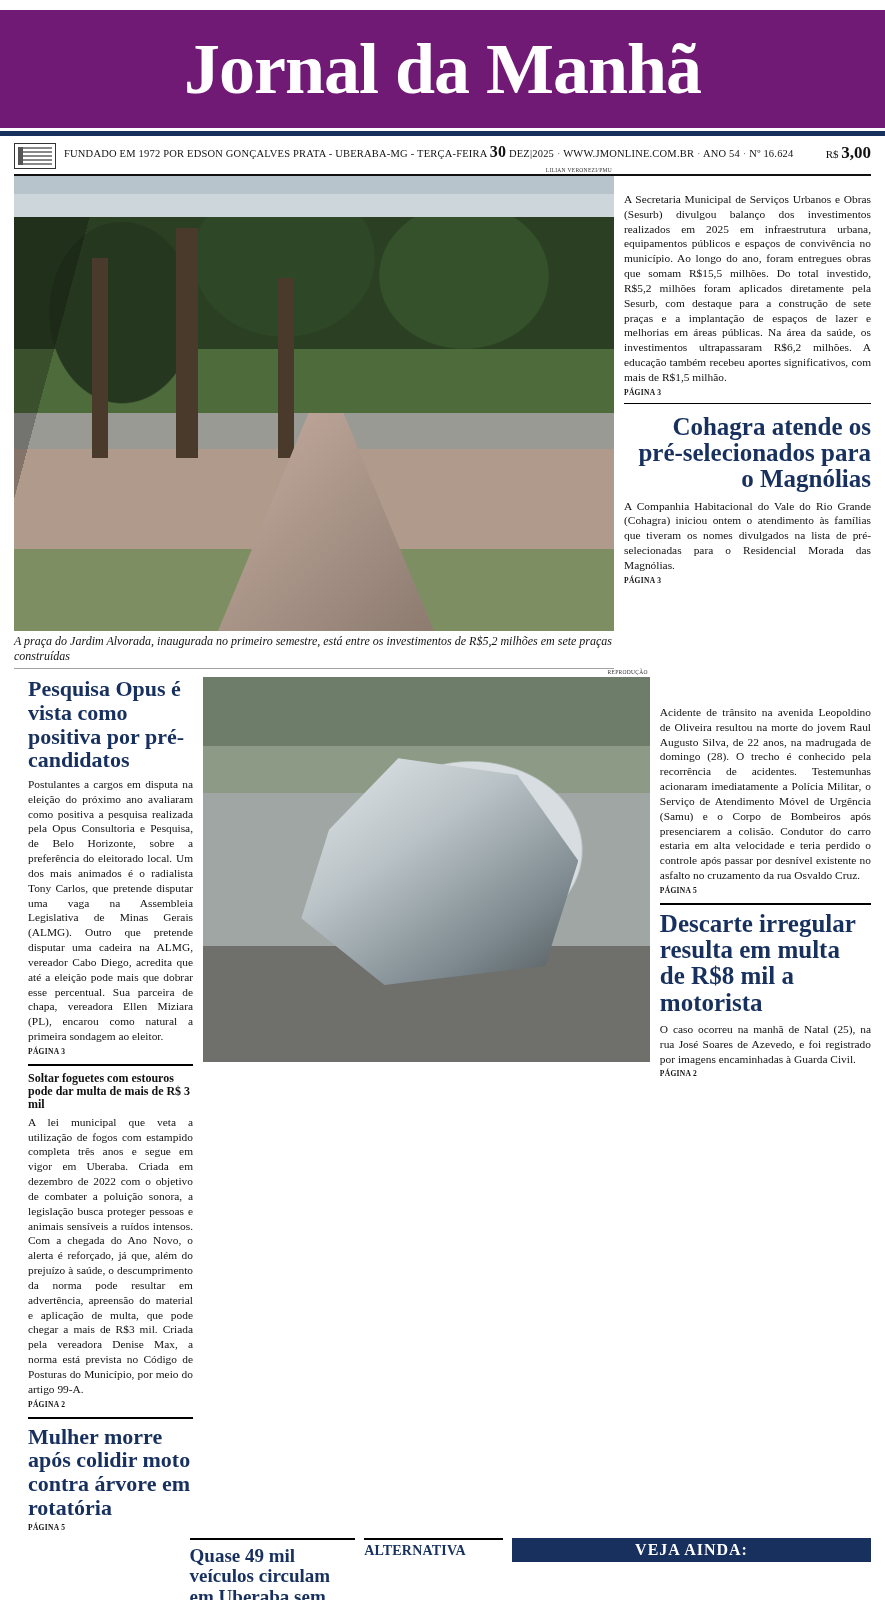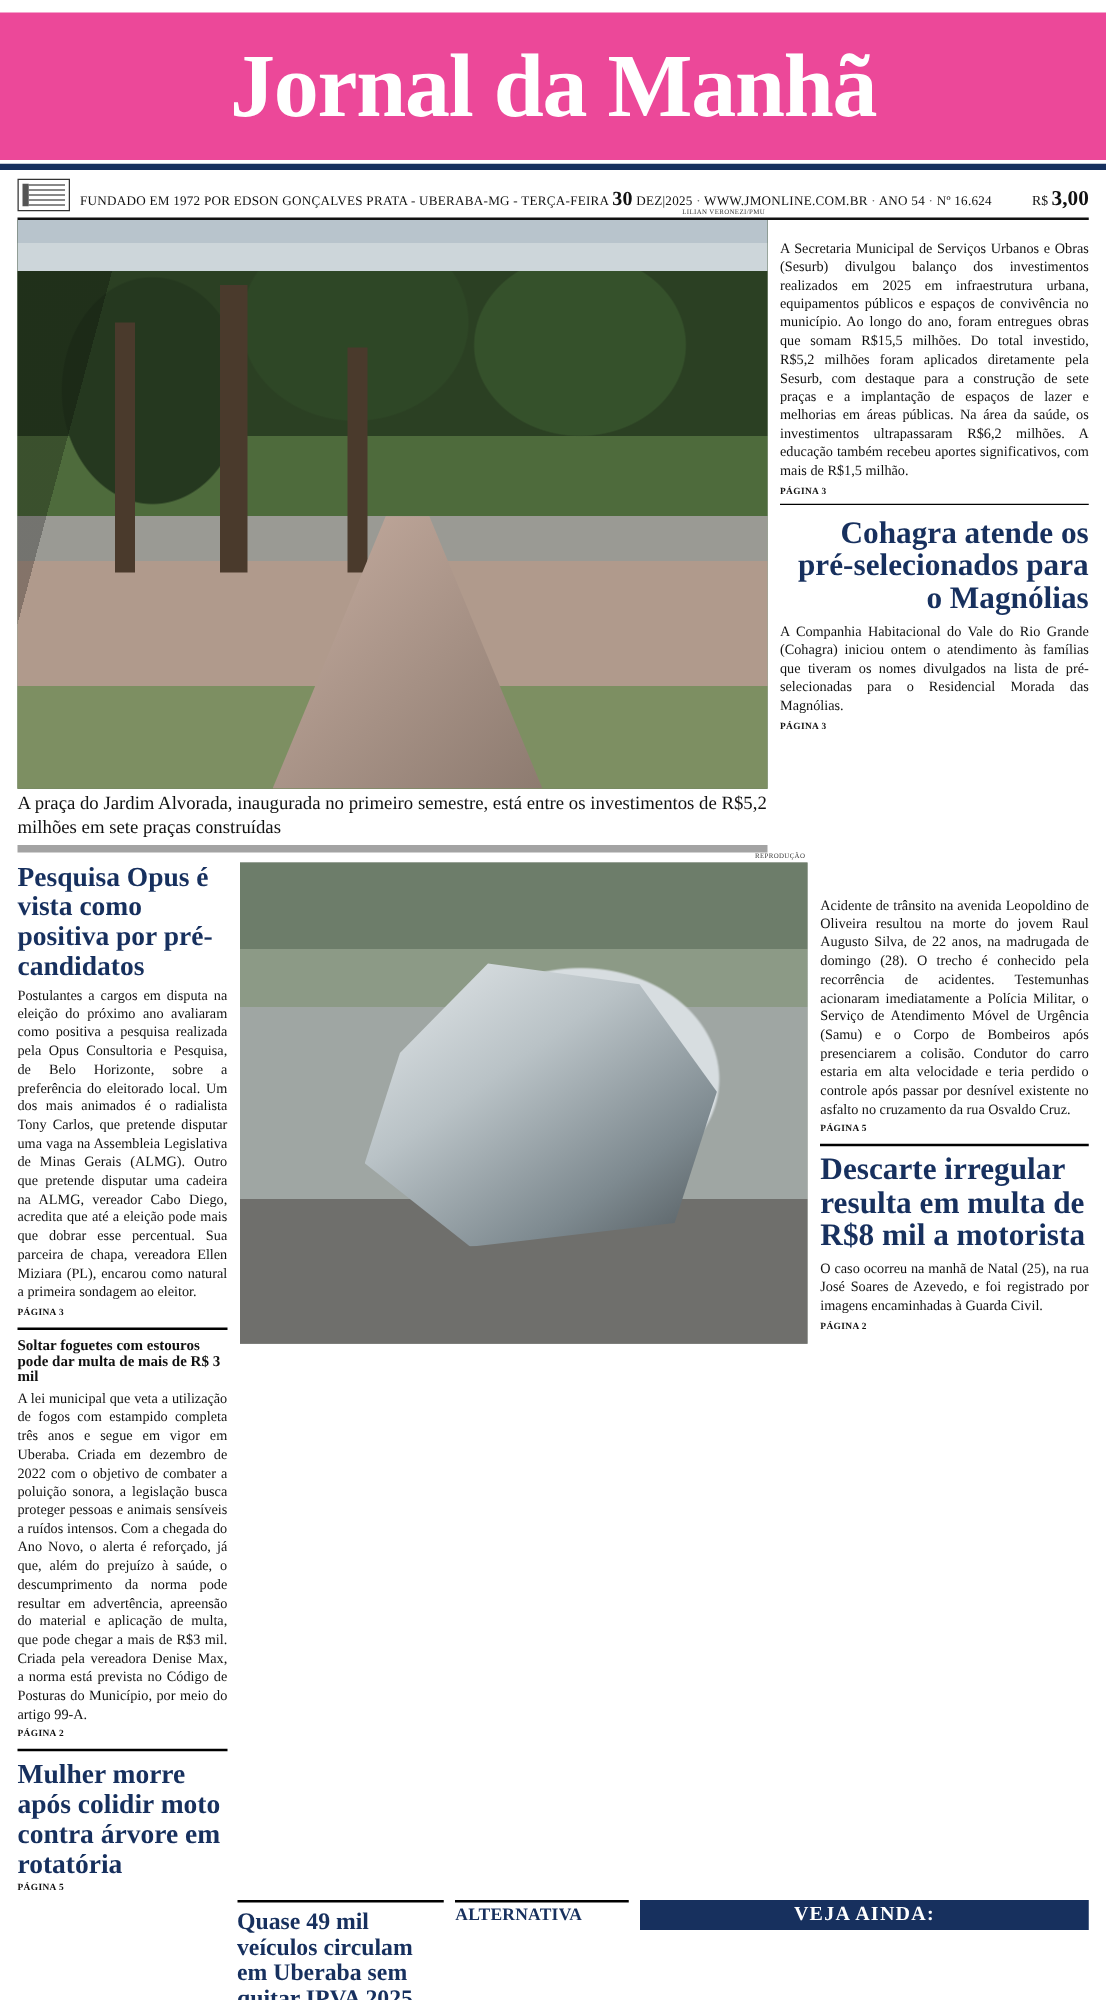--- a/index.html
+++ b/index.html
@@ -8,38 +8,38 @@
     width: 885px; height: 1600px;
     background: #ffffff;
     font-family: "Liberation Serif", serif;
     color: #111;
     overflow: hidden;
   }
   .page { width:885px; height:1600px; position:relative; padding: 0 14px; }
 
   
   .masthead {
-    background: #ec4899;
+    background: #701a75;
     height: 118px;
     margin: 10px -14px 0 -14px;
     display:flex; align-items:center; justify-content:center;
   }
   .masthead-title {
     color:#fff;
     font-family: "Liberation Serif", serif;
     font-weight: 700;
     font-size: 72px;
     letter-spacing: -1px;
     line-height: 1;
   }
   .masthead-rule { height:5px; background:#17305e; margin:3px -14px 0 -14px; }
 
   
   .infobar {
-    display:flex; align-items:flex-end; gap:8px;
+    display:flex; align-items:flex-start; gap:8px;
     padding: 7px 0 5px 0;
     border-bottom: 2px solid #111;
   }
   .flagicon {
     width:42px; height:26px; border:1px solid #333; background:#fff;
     display:flex; align-items:center; justify-content:center;
     position:relative; flex:0 0 auto;
   }
   .flagicon .lines { width:34px; height:18px;
      background: repeating-linear-gradient(to bottom,#888 0 2px,#fff 2px 4px);
@@ -65,38 +65,39 @@
   .top-photo-col { width: 600px; }
   .photo {
     position:relative; overflow:hidden; background:#4a5a48;
   }
   .credit {
     position:absolute; right:2px; top:-9px;
     font-size:5.5px; letter-spacing:0.3px; color:#333;
     text-transform:uppercase;
   }
   .photo-caption {
-    font-size:15px; line-height:1.25; padding:3px 0 4px 0;
-    border-bottom:6px solid #a3a3a3;
+    font-size:12px; line-height:1.25; padding:3px 0 4px 0;
+    border-bottom:1px solid #a3a3a3;
+    font-style:italic;
   }
   .top-text-col { width: 247px; margin-top: 16px; }
   .col-body {
     font-size:11.4px; line-height:1.3; text-align:justify;
     font-family:"Liberation Serif", serif;
   }
   .pagina { font-size:7.5px; font-weight:700; letter-spacing:0.3px; margin-top:3px; color:#111;}
   .subhead-blue {
     color:#17305e; font-size:25px; font-weight:700; line-height:1.05;
     text-align:right; margin:10px 0 6px 0;
   }
   .rule-thin { border-top:1px solid #000; margin:6px 0; }
   .rule-thick { border-top:2px solid #000; margin:8px 0 6px 0; }
 
   
-  .mid-wrap { display:flex; gap:10px; margin-top:8px; }
+  .mid-wrap { display:flex; gap:10px; margin-top:8px;margin-left:14px; }
   .mid-left { width:168px; }
   .mid-center { width:455px; }
   .mid-right { width:215px; }
 
   .blue-head {
     color:#17305e; font-size:22px; font-weight:700; line-height:1.08;
   }
   .black-head-sm { font-size:12px; font-weight:700; line-height:1.08; }
   .mid-headline { font-size:28px; font-weight:700; line-height:1.05; margin-bottom:4px; }
 

